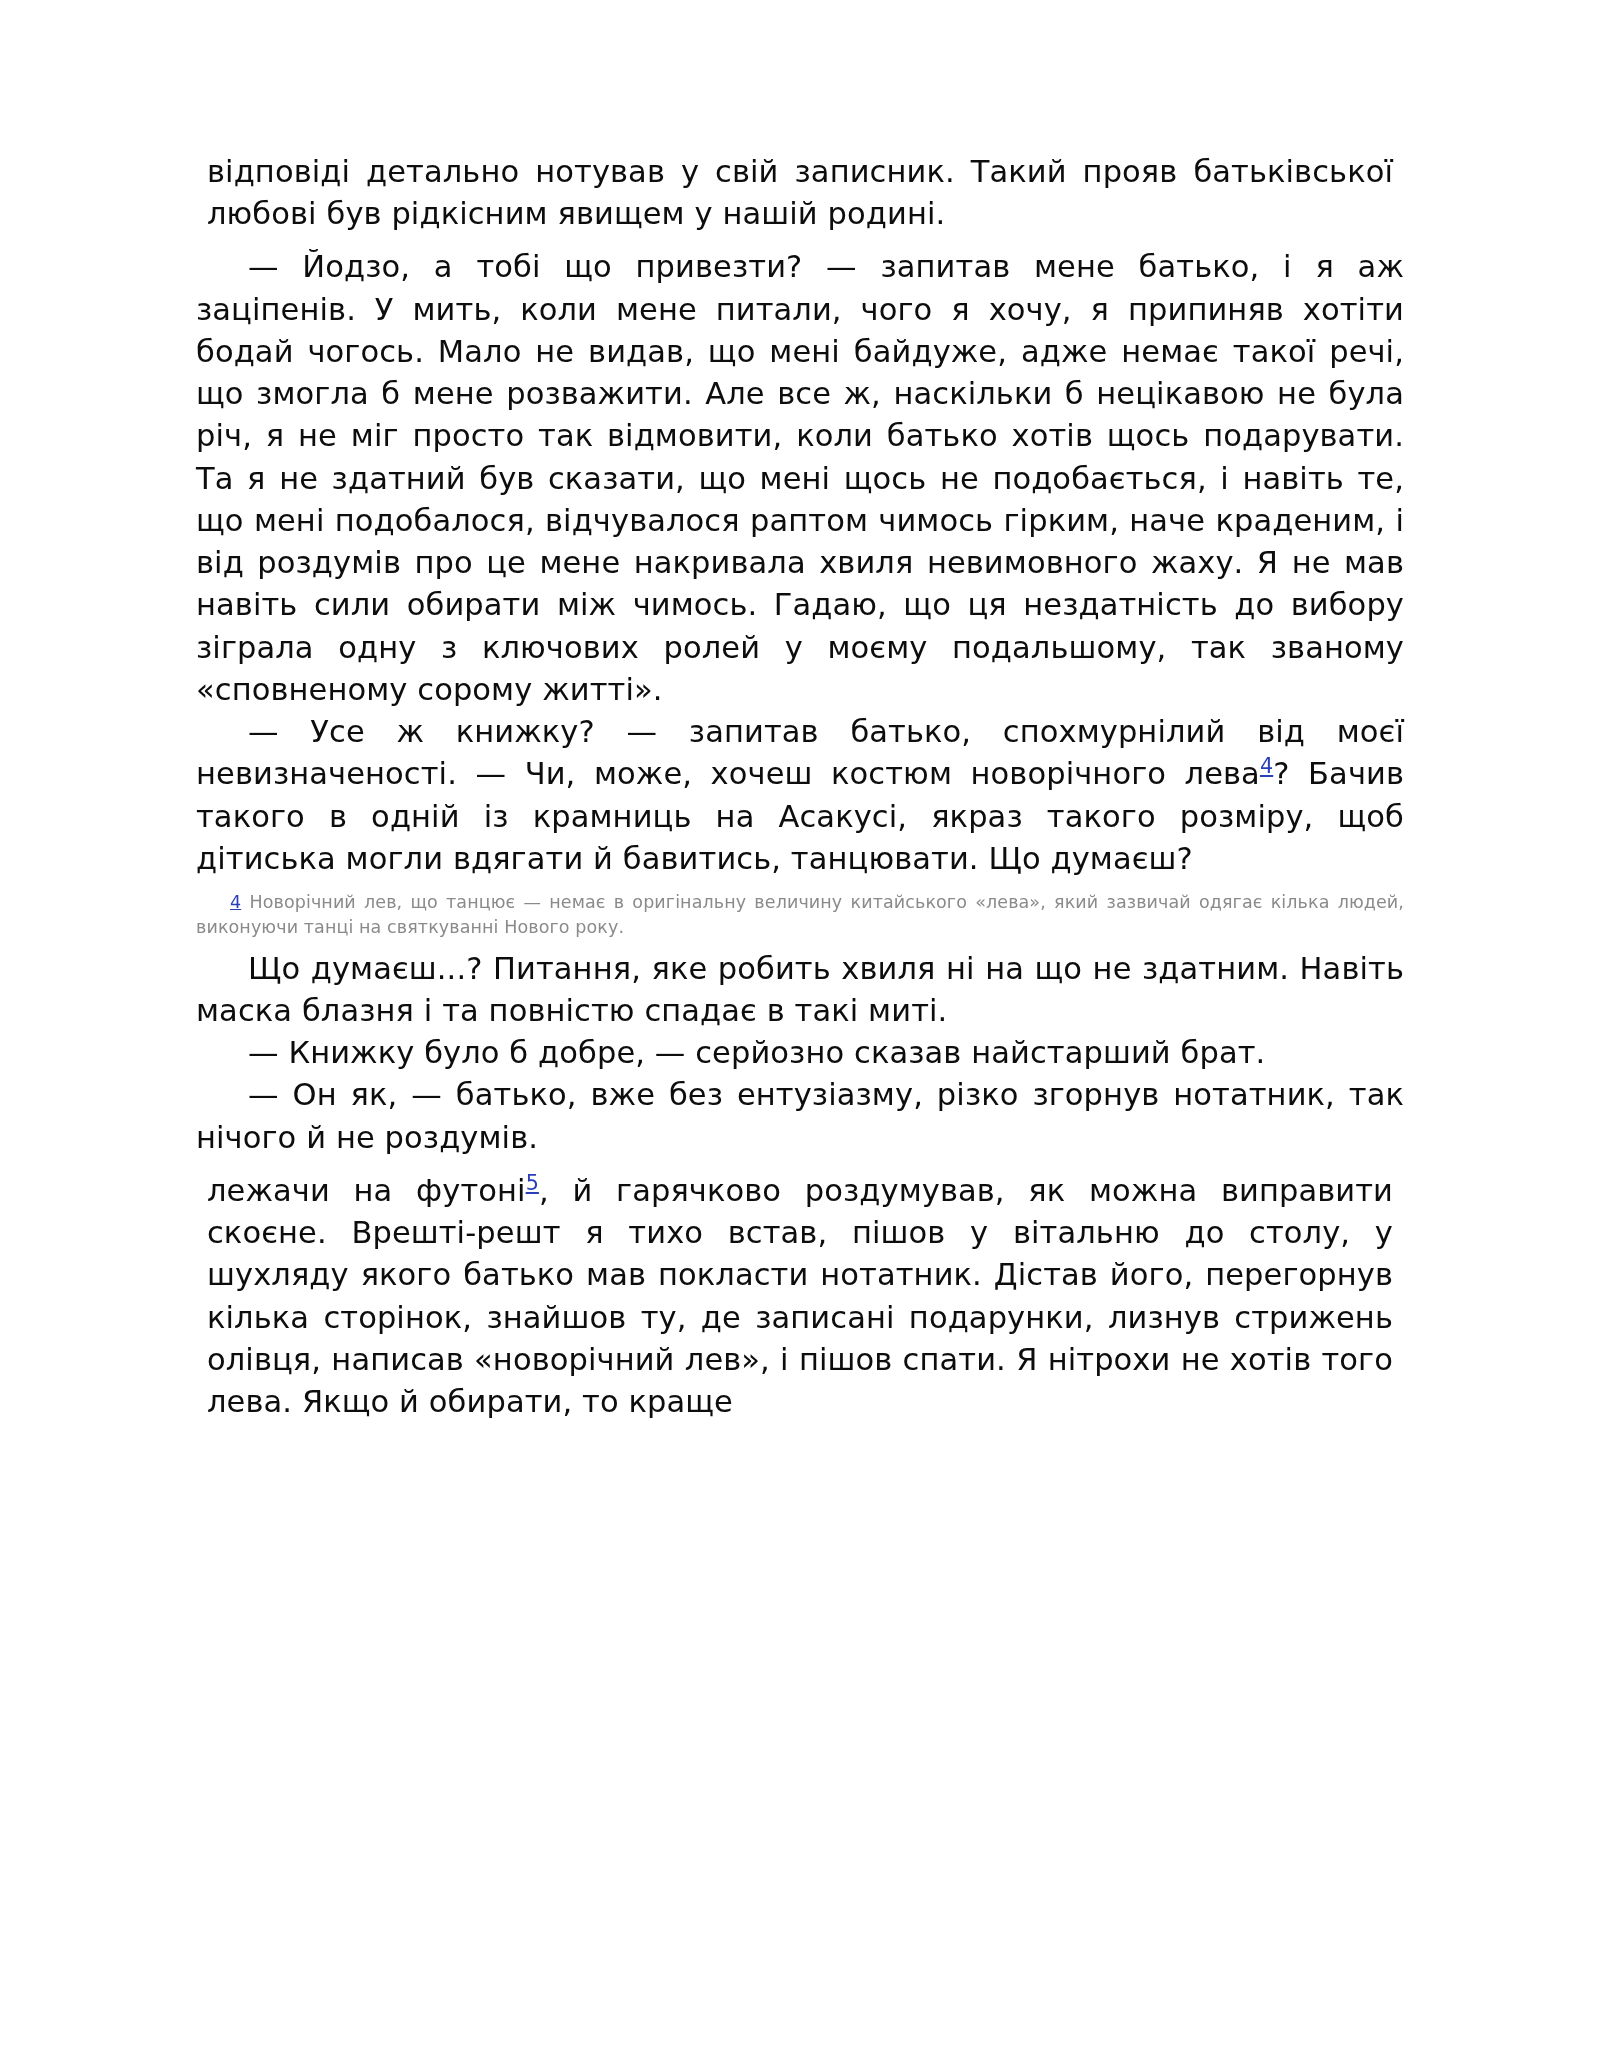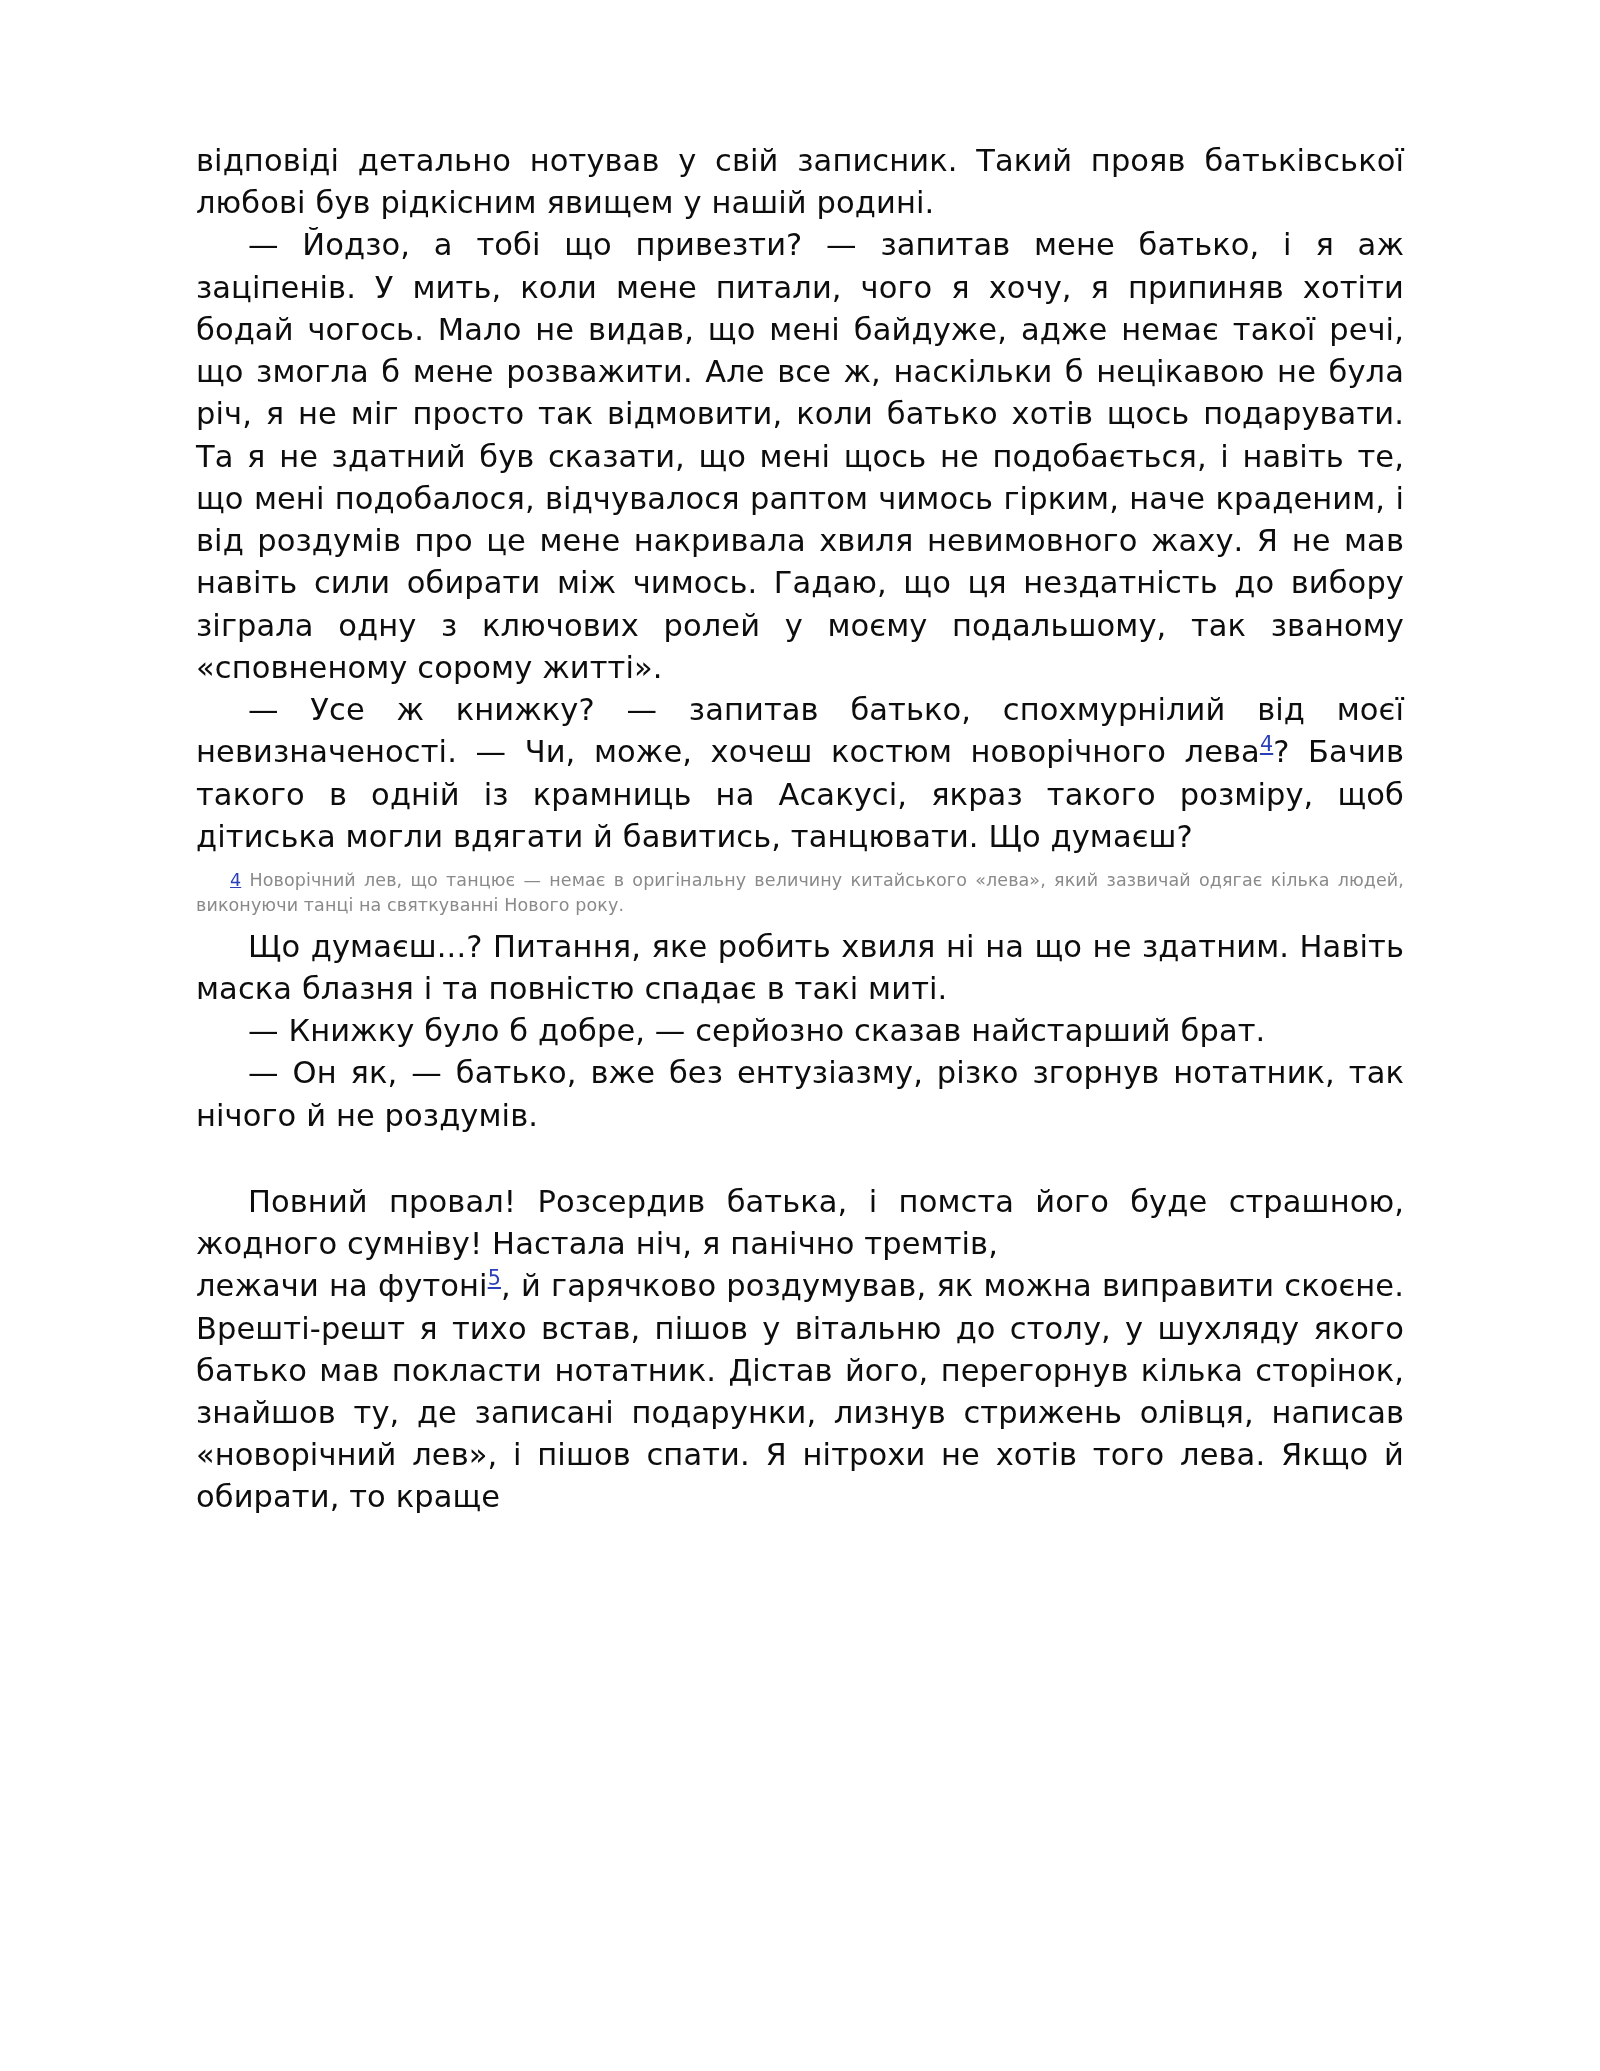--- a/index.html
+++ b/index.html
@@ -21,21 +21,21 @@
     position: relative;
   }
   .book-text {
     font-size: 30.5px;
     line-height: 1.385;
     text-align: justify;
     color: #0d0d0d;
     letter-spacing: 0.1px;
   }
   p.para {
-    margin: 0;
+    margin: 11px;
     text-indent: 0;
   }
   p.indent {
     margin: 0;
     text-indent: 52px;
   }
   p.gap-before {
     margin-top: 44px;
   }
   sup.fnref {
@@ -78,18 +78,17 @@
     <p class="indent"><span>— Усе ж книжку? — запитав батько, спохмурнілий від моєї невизначеності. — Чи, може, хочеш костюм новорічного лева</span><sup class="fnref"><a href="#fn4">4</a></sup><span>? Бачив такого в одній із крамниць на Асакусі, якраз такого розміру, щоб дітиська могли вдягати й бавитись, танцювати. Що думаєш?</span></p>
 
     <div class="footnote" id="fn4"><span class="fnum">4</span> <span>Новорічний лев, що танцює — немає в оригінальну величину китайського «лева», який зазвичай одягає</span> <span class="fnline-2">кілька людей, виконуючи танці на святкуванні Нового року.</span></div>
 
     <p class="indent">Що думаєш...? Питання, яке робить хвиля ні на що не здатним. Навіть маска блазня і та повністю спадає в такі миті.</p>
 
     <p class="indent">— Книжку було б добре, — серйозно сказав найстарший брат.</p>
 
     <p class="indent">— Он як, — батько, вже без ентузіазму, різко згорнув нотатник, так нічого й не роздумів.</p>
 
-    <p class="indent gap-before">Повний провал! Розсердив батька, і помста його буде страшною, жодного сумніву! Настала ніч, я панічно тремтів,</p>
 
     <p class="para"><span>лежачи на футоні</span><sup class="fnref"><a href="#fn5">5</a></sup><span>, й гарячково роздумував, як можна виправити скоєне. Врешті-решт я тихо встав, пішов у вітальню до столу, у шухляду якого батько мав покласти нотатник. Дістав його, перегорнув кілька сторінок, знайшов ту, де записані подарунки, лизнув стрижень олівця, написав «новорічний лев», і пішов спати. Я нітрохи не хотів того лева. Якщо й обирати, то краще</span></p>
 
   </div>
 </div>
 
 </body></html>

